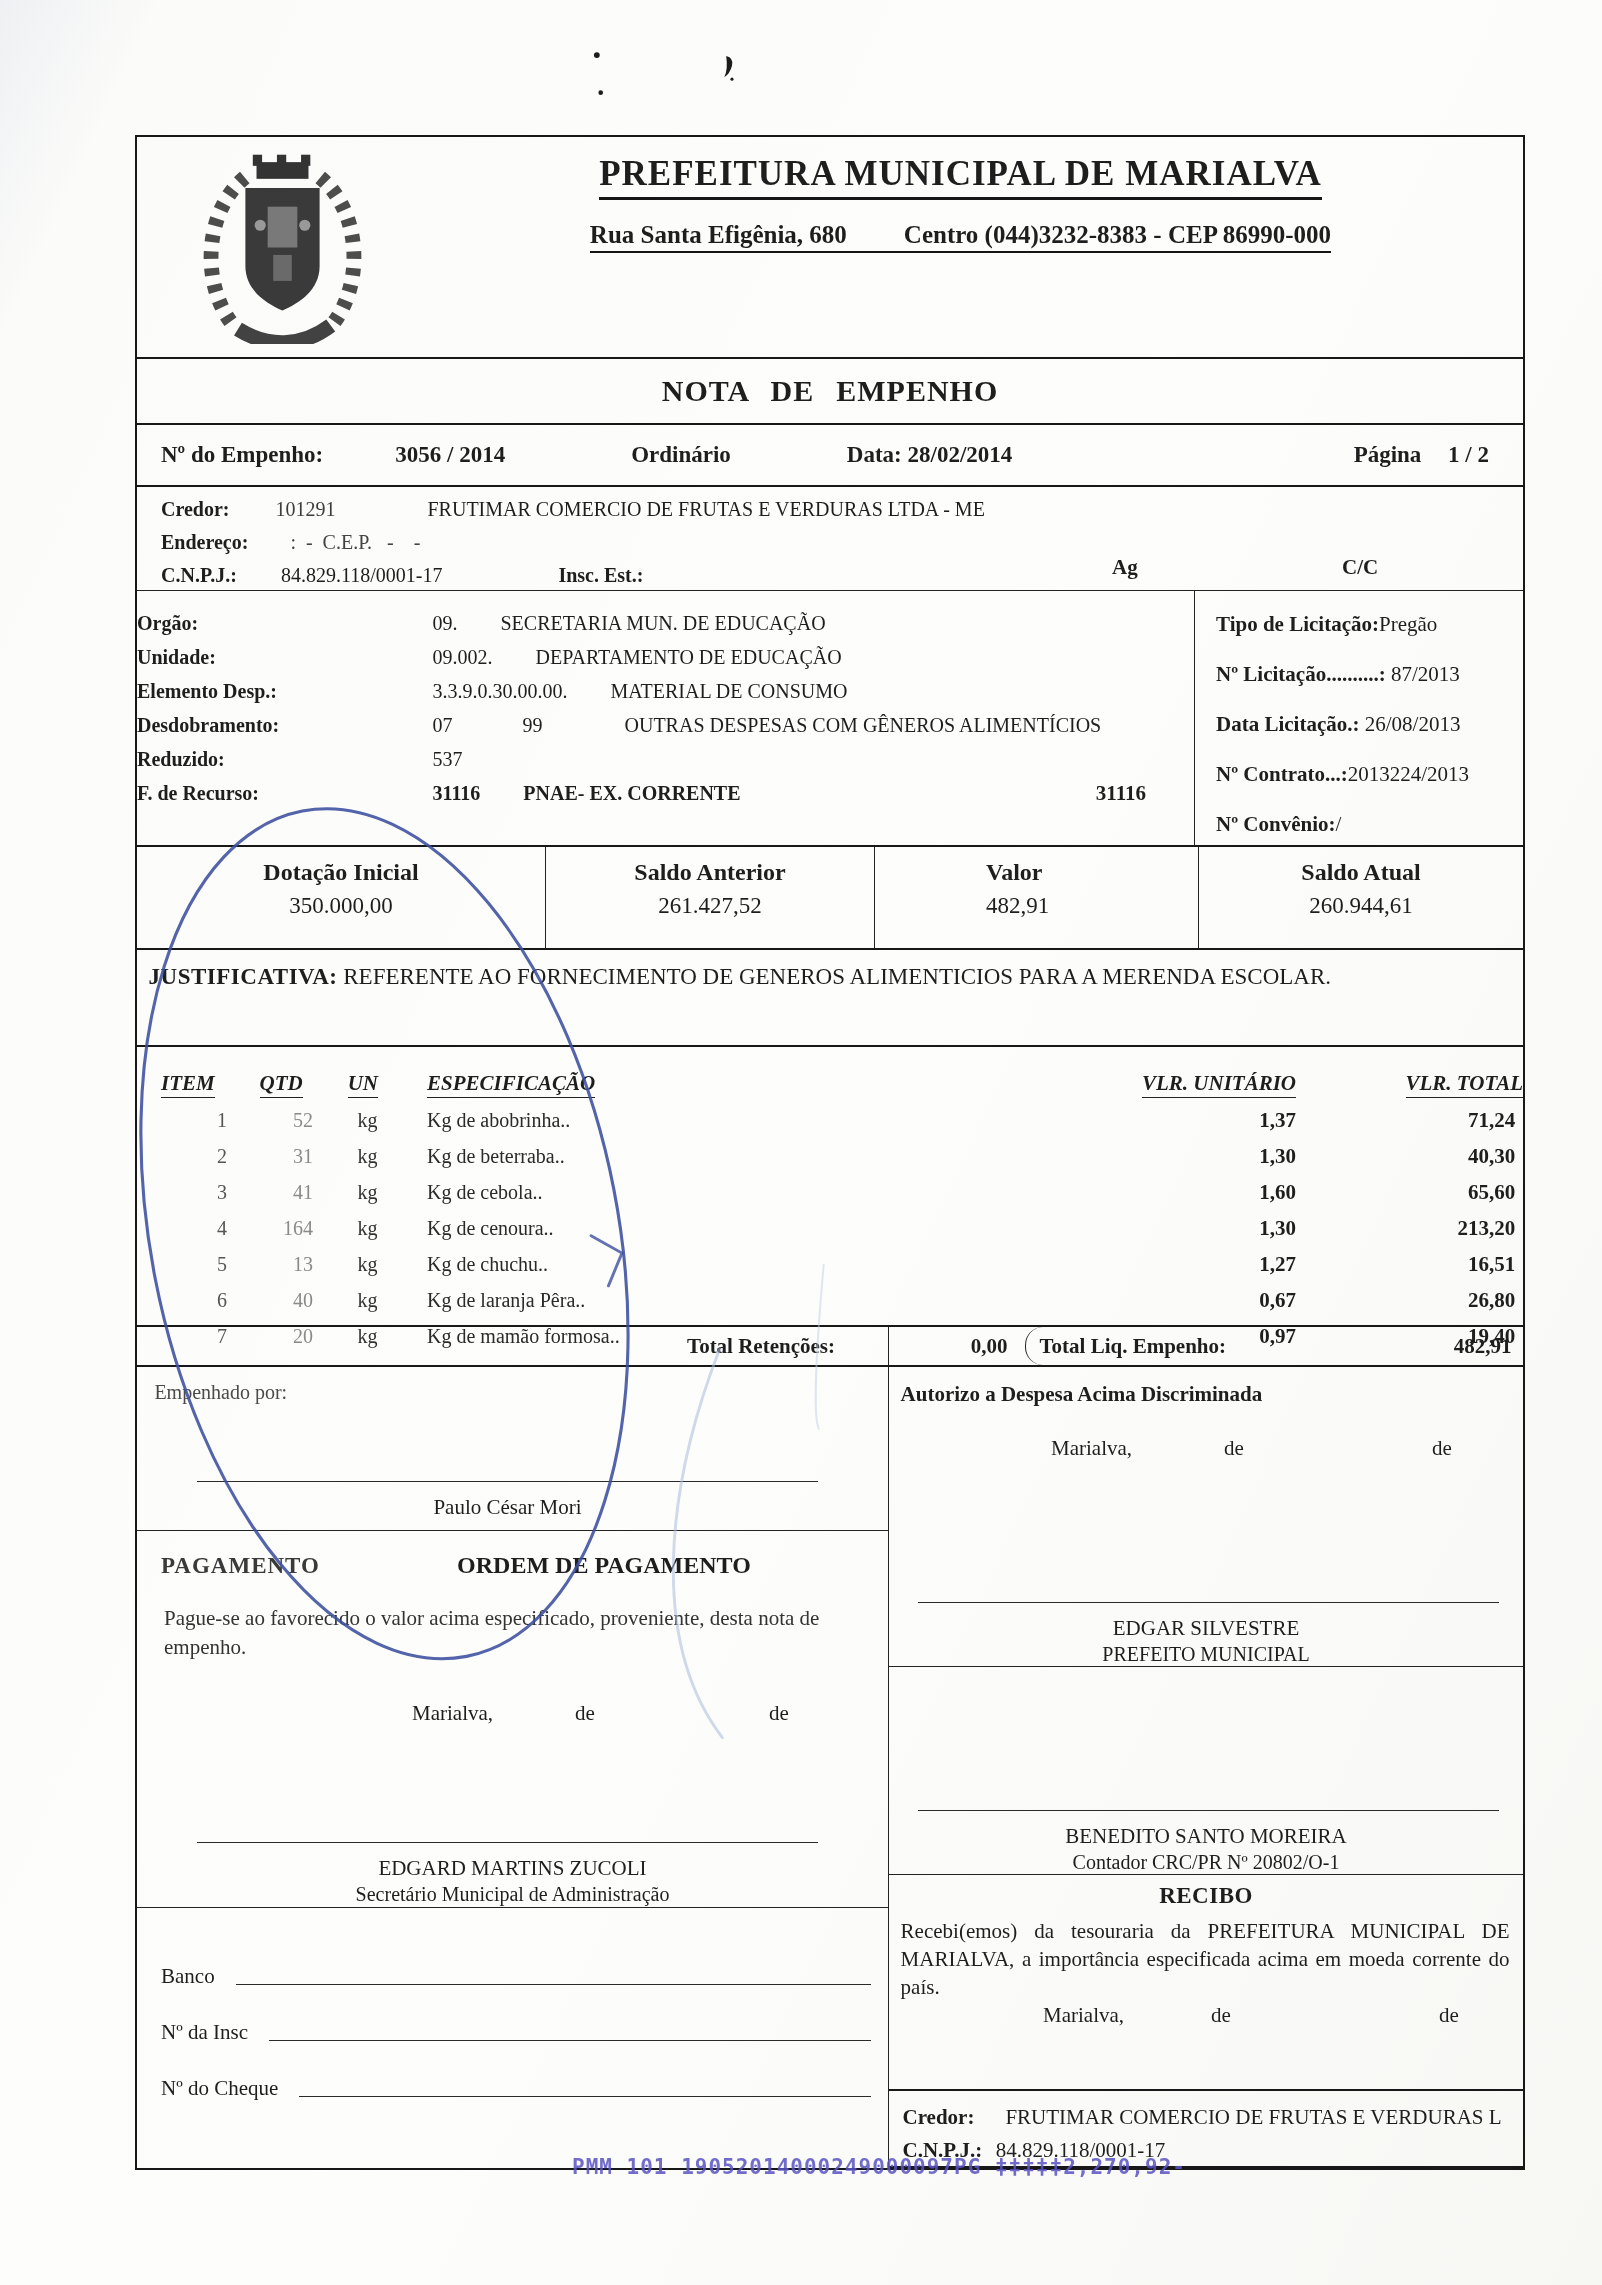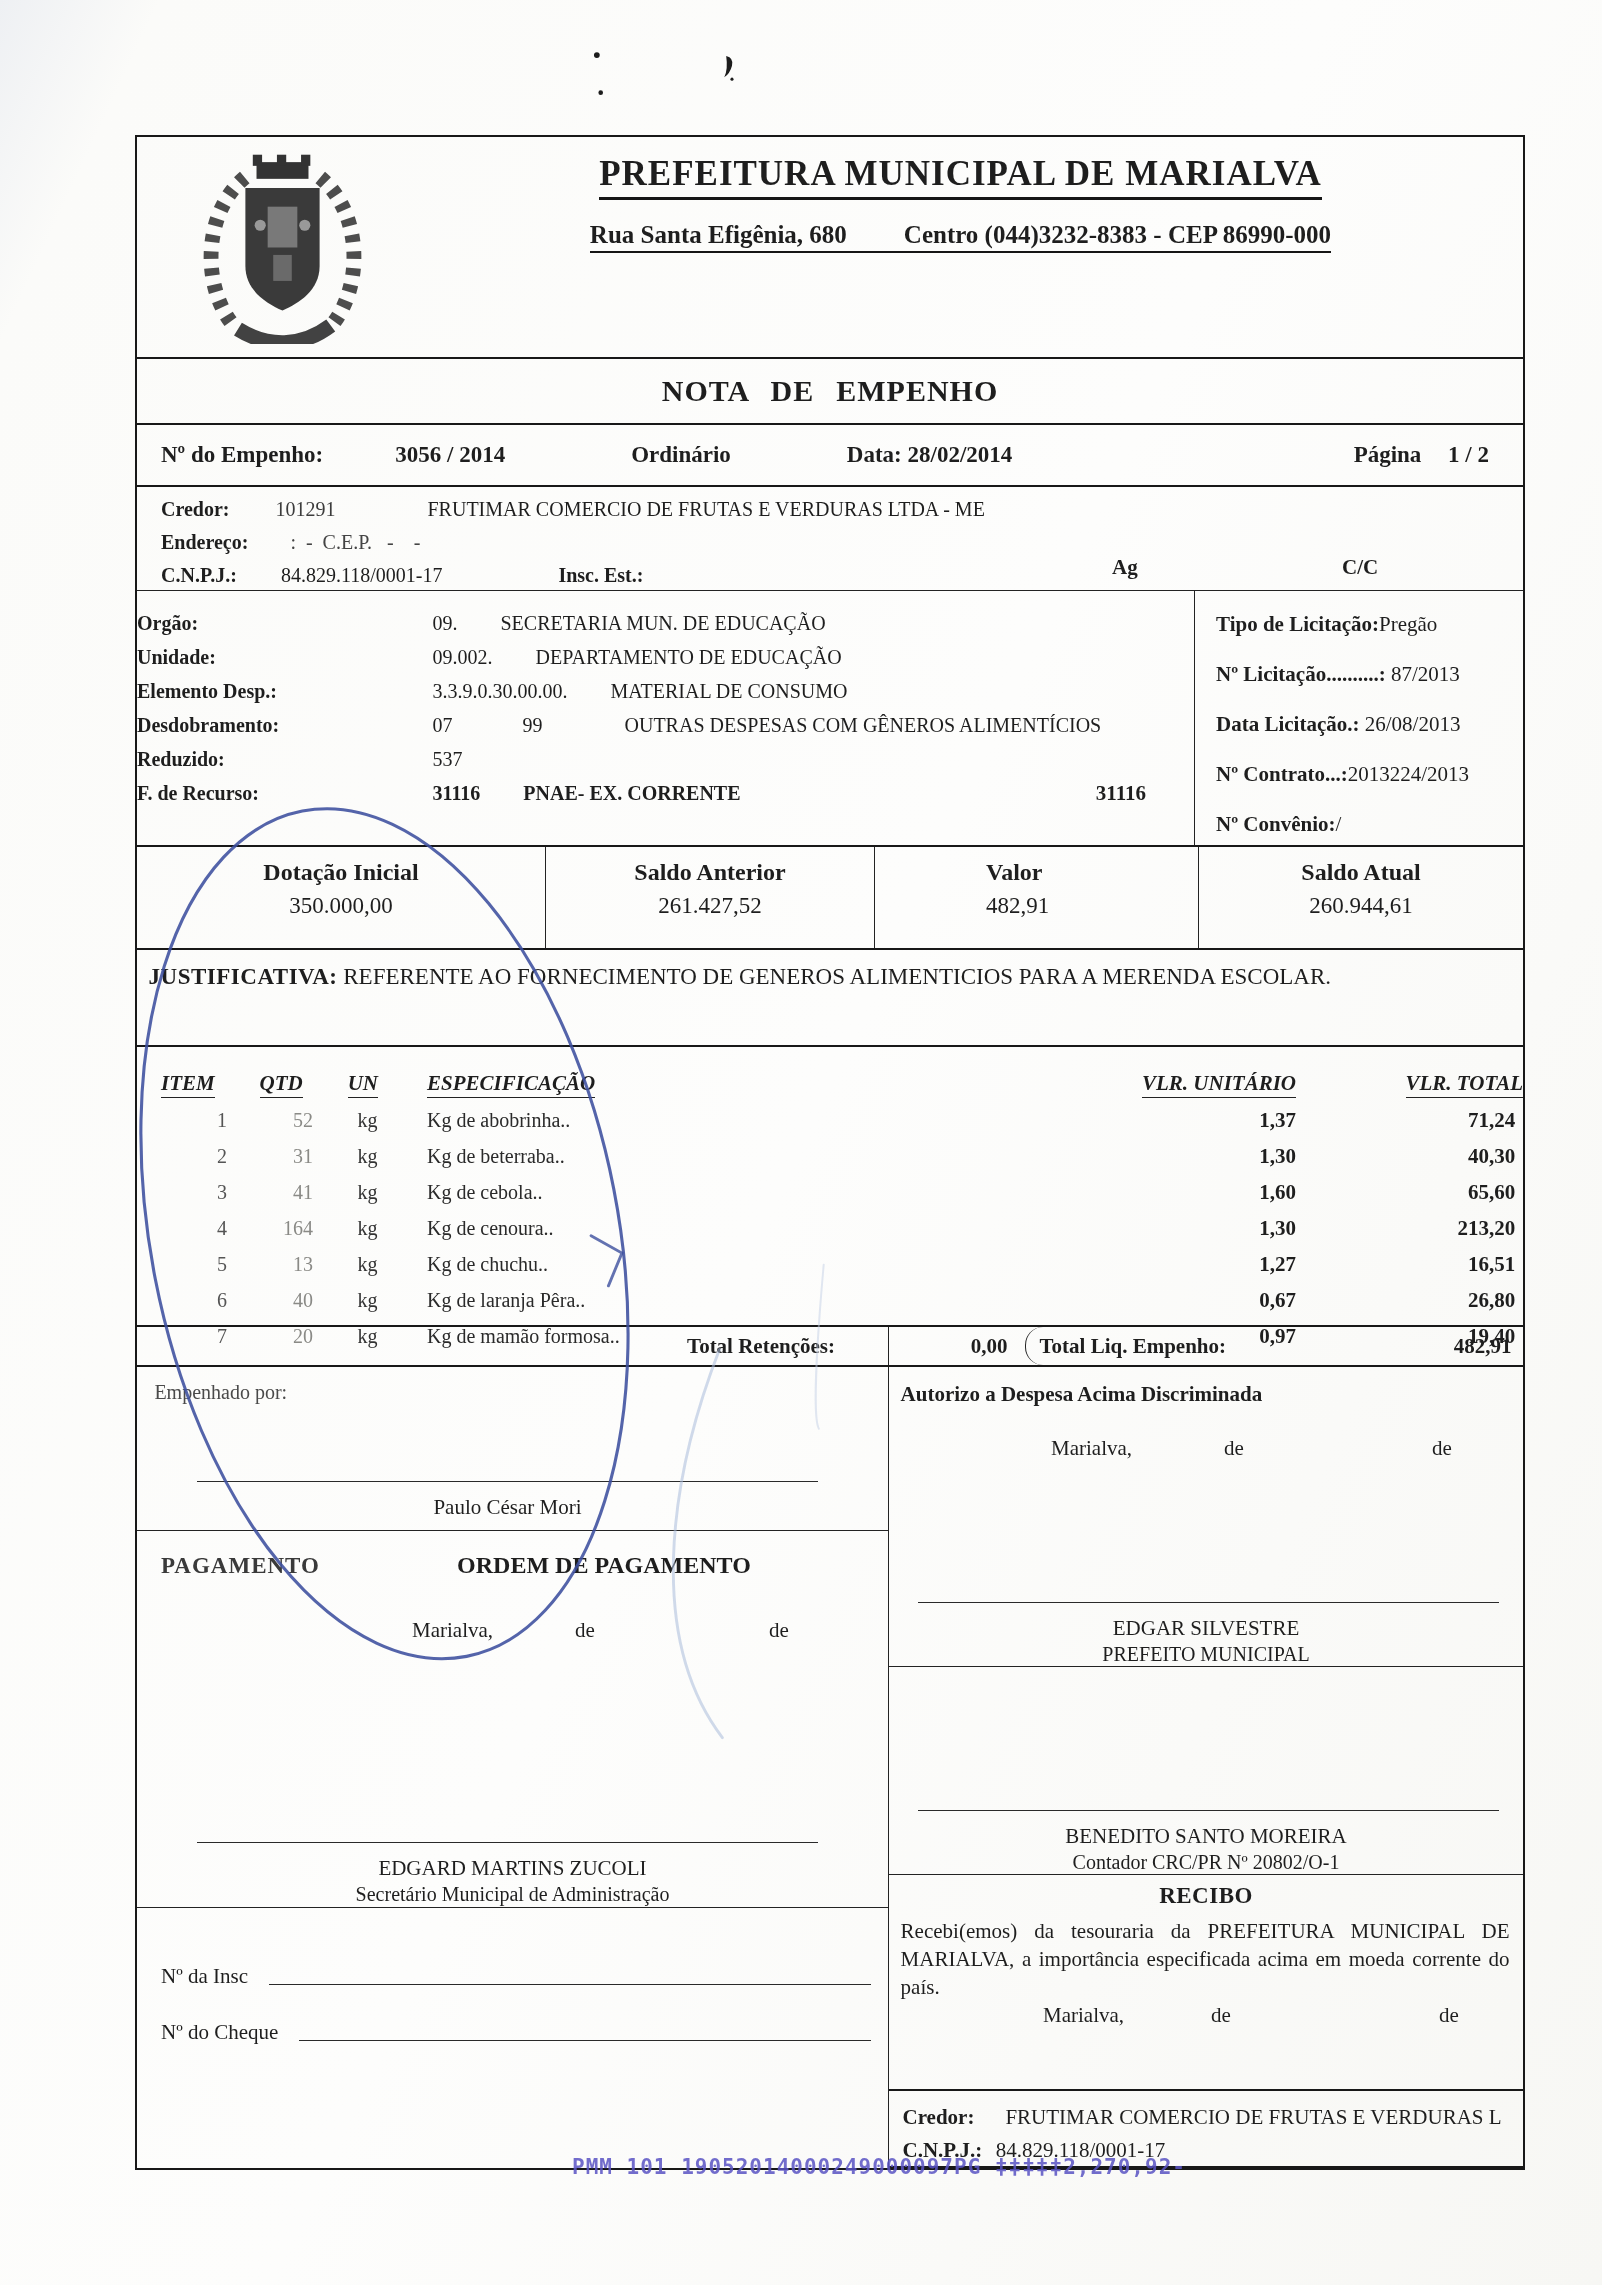--- a/index.html
+++ b/index.html
@@ -408,33 +408,38 @@
           <span class="elabel">Empenhado por:</span>
           <div class="sig-line"></div>
           <div class="sig-name">Paulo César Mori</div>
         </div>
 
         <div class="pag-box">
           <div class="pag-head">
             <span class="t1">PAGAMENTO</span>
             <span class="t2">ORDEM DE PAGAMENTO</span>
           </div>
+          <div class="pag-body">Pague-se ao favorecido o valor acima especificado, proveniente, desta nota de empenho.</div>
           <div class="pag-city">
             <span class="city">Marialva,</span>
             <span class="d1">de</span>
             <span class="d2">de</span>
           </div>
           <div class="sig-line"></div>
           <div class="pag-sign">
             <div class="sig-name">EDGARD MARTINS ZUCOLI</div>
             <div class="sig-role">Secretário Municipal de Administração</div>
           </div>
         </div>
 
         <div class="bank-box">
+          <div class="bank-line">
+            <span class="blbl">Banco</span>
+            <span class="bline"></span>
+          </div>
           <div class="bank-line">
             <span class="blbl">Nº da Insc</span>
             <span class="bline"></span>
           </div>
           <div class="bank-line">
             <span class="blbl">Nº do Cheque</span>
             <span class="bline"></span>
           </div>
         </div>
       </div>

